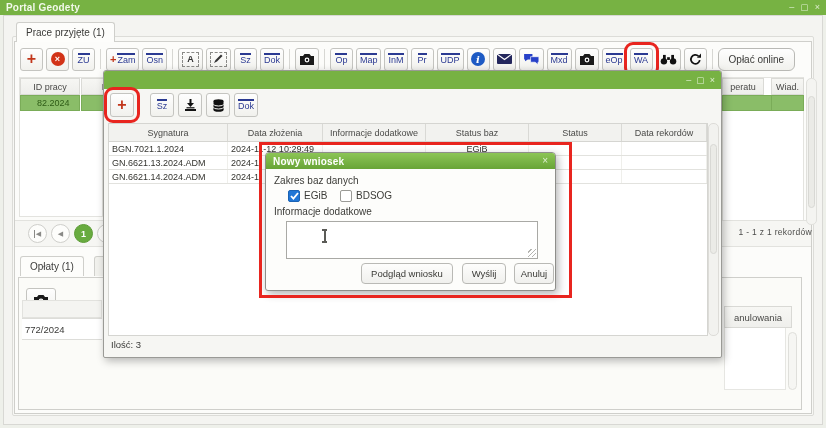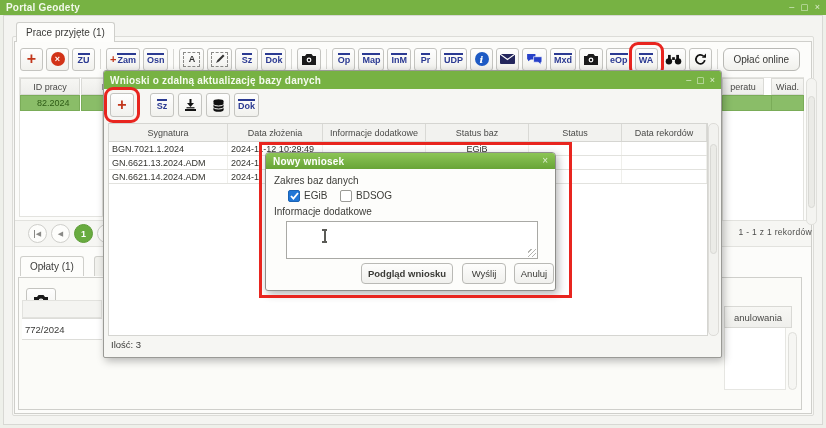--- a/index.html
+++ b/index.html
@@ -28,21 +28,21 @@
               background:#fcfcfa; border:1px solid #cfcfcb; z-index:1; }
 
   
   .toolbar { position:absolute; left:20px; top:45px; height:28px; display:flex; gap:3px;
              align-items:center; z-index:3; }
   .tbtn { height:23px; min-width:23px; padding:0 3px; background:linear-gradient(#fefefe,#f1f1ed);
           border:1px solid #c4c4c0; border-radius:3px; display:flex; align-items:center;
           justify-content:center; cursor:pointer; }
   .tsep { width:1px; height:20px; background:#d7d7d3; margin:0 2px; }
   .ovl { display:inline-block; border-top:2px solid #2b3a92; padding-top:1px;
-         font-size:9px; font-weight:700; color:#2b3a92; line-height:1.1; }
+         font-size:9px; font-weight:400; color:#2b3a92; line-height:1.1; }
   .ic-plus { color:#c2361b; font-size:16px; font-weight:700; line-height:14px; }
   .plus-sm { color:#c2361b; font-size:11px; font-weight:700; margin-right:1px; }
   .ic-cx { width:14px; height:14px; border-radius:50%; background:#d23318; color:#fff;
            font-size:9px; font-weight:700; display:flex; align-items:center; justify-content:center; }
   .ic-info { width:14px; height:14px; border-radius:50%; background:#1d5ac4; color:#fff;
              font-family:"DejaVu Serif", serif; font-style:italic; font-weight:700; font-size:10px;
              display:flex; align-items:center; justify-content:center; }
   .ic-dash { width:17px; height:15px; border:1px dashed #8a8a87; display:flex;
              align-items:center; justify-content:center; font-size:9px; font-weight:700; color:#333; }
   .btn-pay { height:23px; padding:0 10px; background:linear-gradient(#fefefe,#f1f1ed);
@@ -335,21 +335,20 @@
       </span>
     </div>
   <div class="fee-strip"></div>
   <div class="fee-cell">772/2024</div>
   <div class="anul-head">anulowania</div>
   <div class="anul-body"></div>
   <div class="bscroll"></div>
 
   <div class="dialog">
     <div class="dlg-title">
-      <span class="t">Wnioski o zdalną aktualizację bazy danych</span>
       <span class="dlg-ctl">
         <span>–</span>
         <span>▢</span>
         <span>×</span>
       </span>
     </div>
 
     <div class="dlg-toolbar">
       <div class="tbtn annotated">
           <span class="ic-plus">+</span>
@@ -438,20 +437,20 @@
     <div class="m-label" style="left:38px;top:37px;">EGiB</div>
     <span class="cb unchecked" style="left:74px;top:37px;"></span>
     <div class="m-label" style="left:90px;top:37px;">BDSOG</div>
     <div class="m-label" style="left:8px;top:53px;">Informacje dodatkowe</div>
     <div class="m-textarea">
       <span class="ibeam">
           <span></span>
         </span>
       <span class="grip"></span>
     </div>
-    <div class="m-btn" style="left:95px;width:92px;font-weight:bold;">Podgląd wniosku</div>
+    <div class="m-btn" style="left:95px;width:92px;">Podgląd wniosku</div>
     <div class="m-btn" style="left:196px;width:44px;">Wyślij</div>
     <div class="m-btn" style="left:248px;width:40px;">Anuluj</div>
   </div>
 
   <div class="annot3"></div>
 
 </div>
 
 </body></html>

